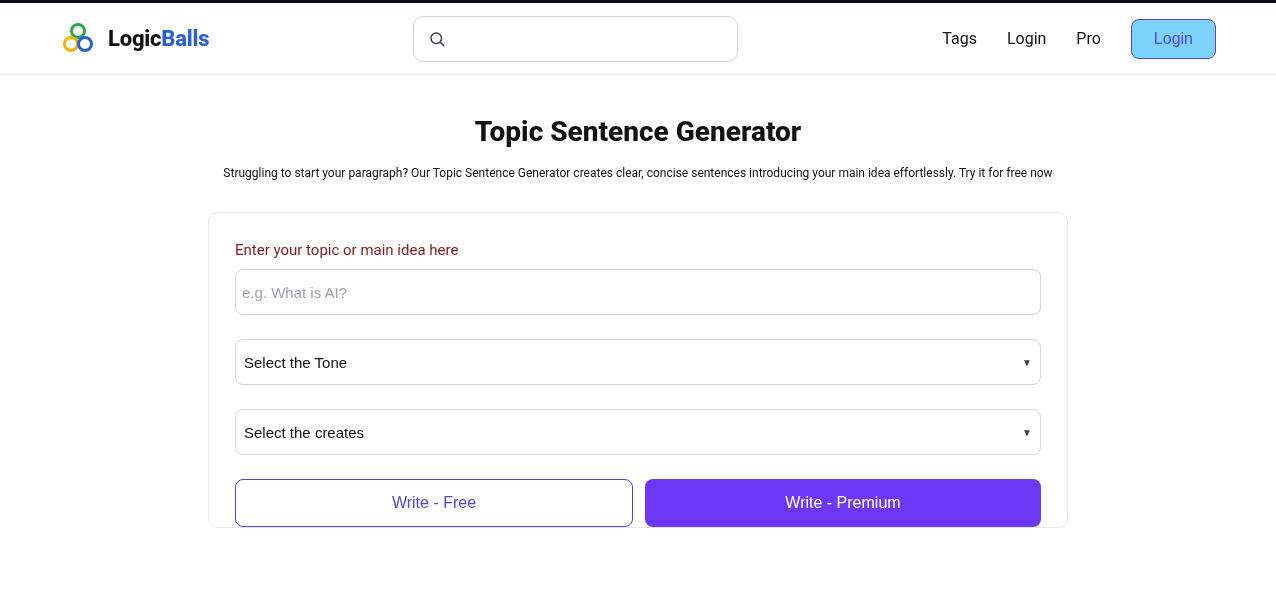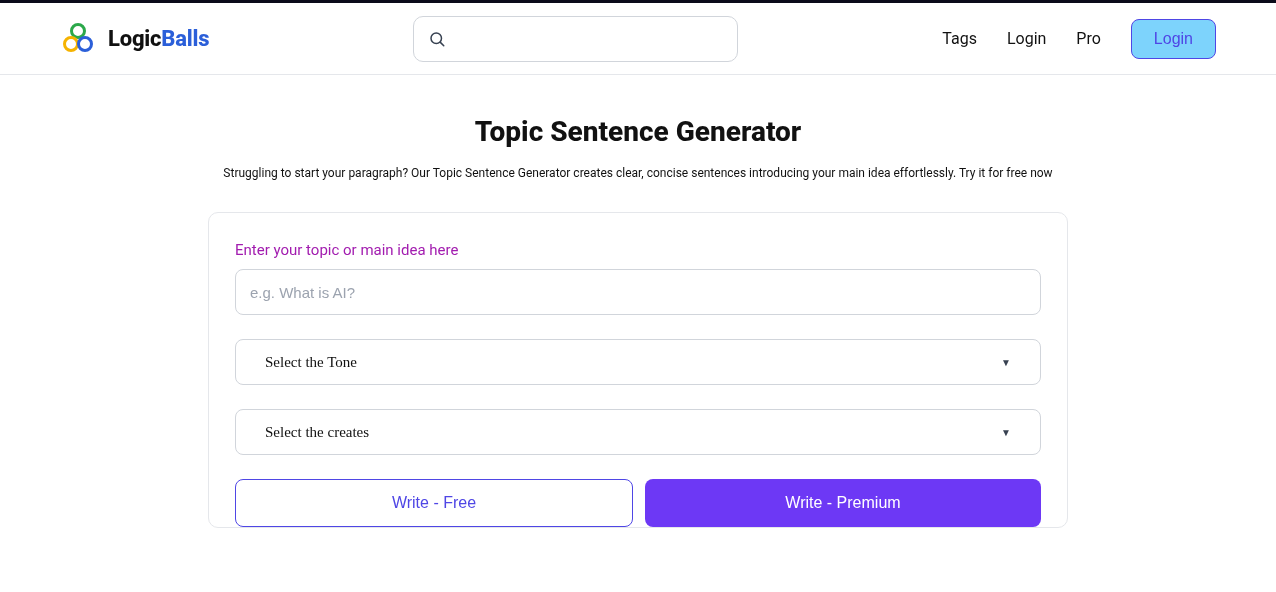--- a/index.html
+++ b/index.html
@@ -111,57 +111,56 @@
   padding: 0 10px;
 }
 .card {
   border: 1px solid #e5e7eb;
   border-radius: 10px;
   padding: 28px 26px 0;
   text-align: left;
 }
 .field-label {
   font-size: 15px;
-  color: #a21caf;
+  color: #7f1d1d;
   margin-bottom: 10px;
   display: block;
 }
 .text-input {
   width: 100%;
   height: 46px;
   border: 1px solid #d1d5db;
   border-radius: 8px;
-  padding: 0 14px;
+  padding: 0 6px;
   font-size: 15px;
   outline: none;
   margin-bottom: 24px;
 }
 .text-input::placeholder {
   color: #9ca3af;
 }
 .select {
   position: relative;
   width: 100%;
   margin-bottom: 24px;
 }
 .select-btn {
   width: 100%;
   height: 46px;
   border: 1px solid #d1d5db;
   border-radius: 8px;
-  padding: 0 29px;
+  padding: 0 8px;
   font-size: 15px;
   background: #fff;
   text-align: left;
   display: flex;
   align-items: center;
   justify-content: space-between;
   cursor: pointer;
   color: #111;
-  font-family: Liberation Serif, serif;
 }
 .caret {
   font-size: 10px;
   color: #374151;
 }
 .actions {
   display: flex;
   gap: 12px;
 }
 .write-btn {

